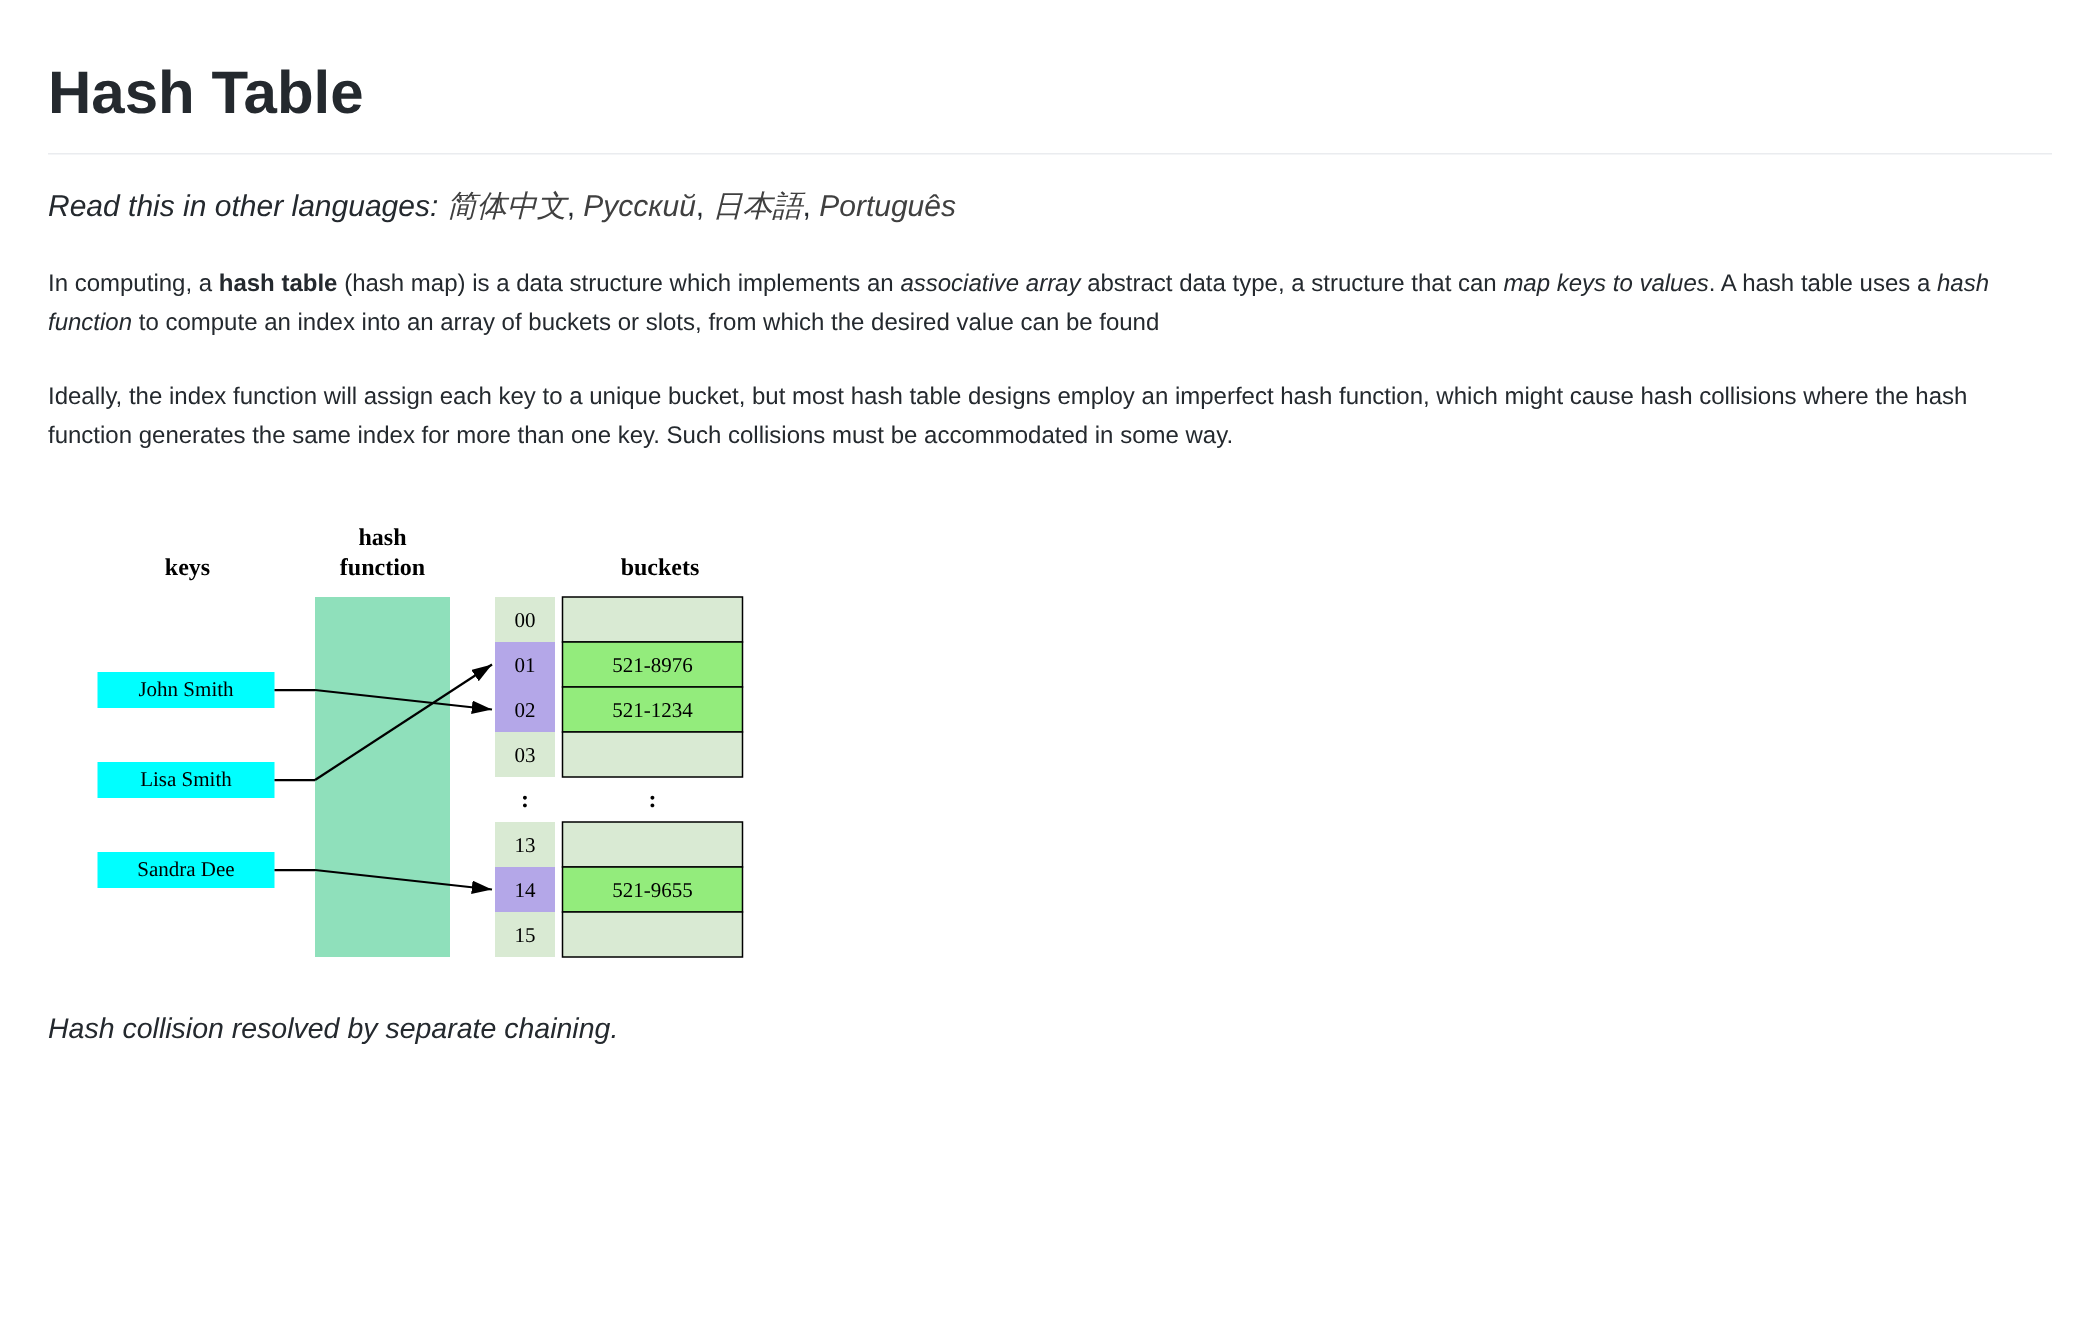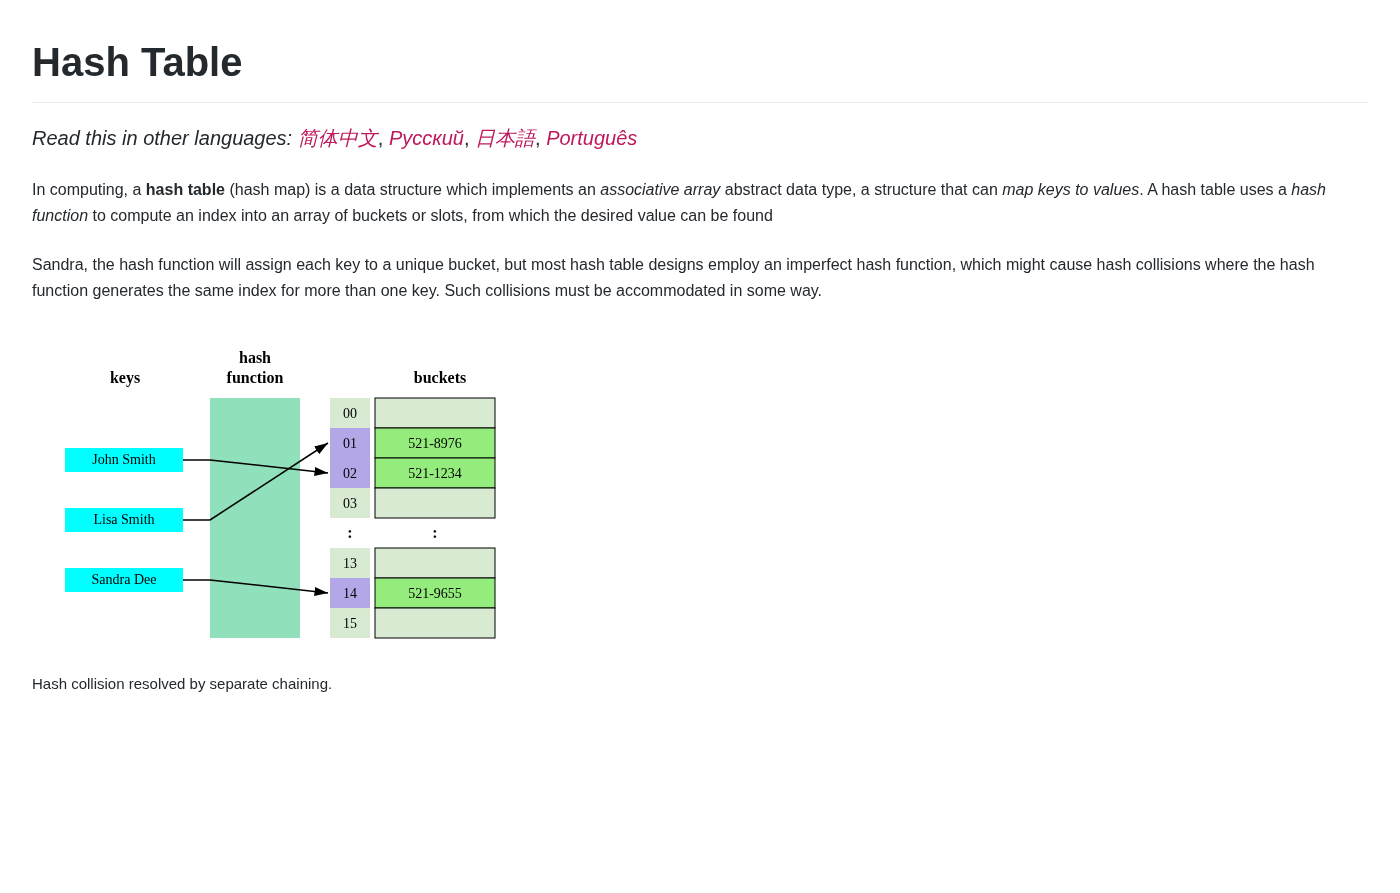--- a/index.html
+++ b/index.html
@@ -17,58 +17,59 @@
       padding-bottom: 10px;
       border-bottom: 1px solid #eaecef;
       margin-bottom: 20px;
     }
     .languages {
       font-size: 20px;
       margin-bottom: 24px;
     }
     .languages .prefix { font-style: italic; }
     .languages a {
-      color: #be185d;
+      color: #404040;
       text-decoration: none;
       font-style: italic;
     }
     .para {
       font-size: 16px;
       line-height: 1.6;
       margin-bottom: 24px;
     }
     .para .bold { font-weight: 600; }
     .para .ital { font-style: italic; }
     .diagram-wrap {
       margin: 30px 0 30px 18px;
     }
     svg { display: block; }
     .caption {
-      font-size: 15px;
+      font-size: 19px;
       margin-top: 20px;
+      font-style: italic;
     }
   </style>
 </head>
 <body>
 
 <h1>Hash Table</h1>
 
 <p class="languages">
   <span class="prefix">Read this in other languages:</span>
   <a href="#">简体中文</a><span>, </span>
   <a href="#">Русский</a><span>, </span>
   <a href="#">日本語</a><span>, </span>
   <a href="#">Português</a>
 </p>
 
 <p class="para">
   <span>In computing, a </span><span class="bold">hash table</span><span> (hash map) is a data structure which implements an </span><span class="ital">associative array</span><span> abstract data type, a structure that can </span><span class="ital">map keys to values</span><span>. A hash table uses a </span><span class="ital">hash function</span><span> to compute an index into an array of buckets or slots, from which the desired value can be found</span>
 </p>
 
-<p class="para">Sandra, the hash function will assign each key to a unique bucket, but most hash table designs employ an imperfect hash function, which might cause hash collisions where the hash function generates the same index for more than one key. Such collisions must be accommodated in some way.</p>
+<p class="para">Ideally, the index function will assign each key to a unique bucket, but most hash table designs employ an imperfect hash function, which might cause hash collisions where the hash function generates the same index for more than one key. Such collisions must be accommodated in some way.</p>
 
 <div class="diagram-wrap">
 <svg width="460" height="310" viewBox="0 0 460 310" font-family="Georgia, 'Times New Roman', serif">
   <defs>
     <marker id="arrow" markerWidth="10" markerHeight="10" refX="9" refY="3" orient="auto" markerUnits="strokeWidth">
       <path d="M0,0 L0,6 L9,3 z" fill="#000"></path>
     </marker>
   </defs>
 
   <text x="75" y="50" text-anchor="middle" font-weight="bold" font-size="16">keys</text>

